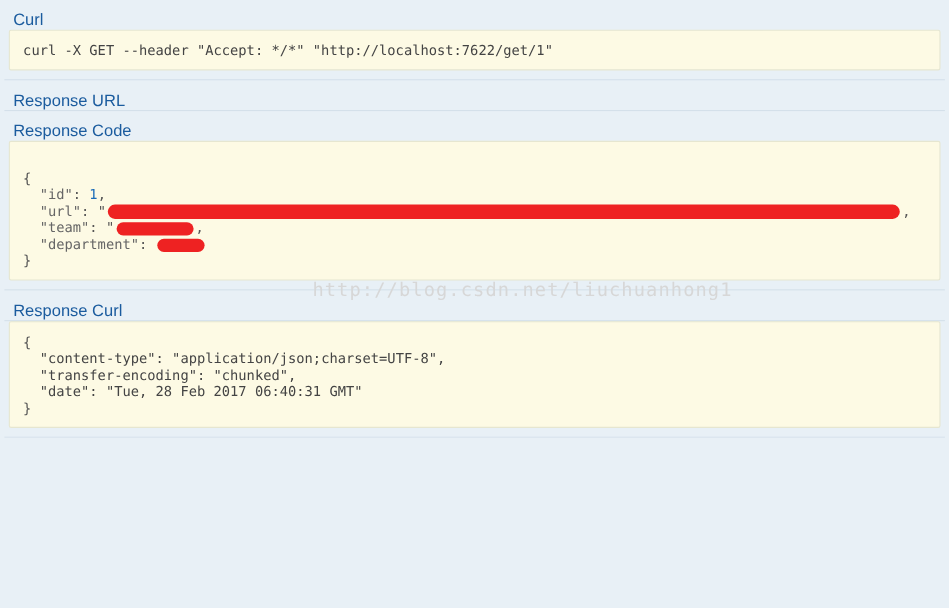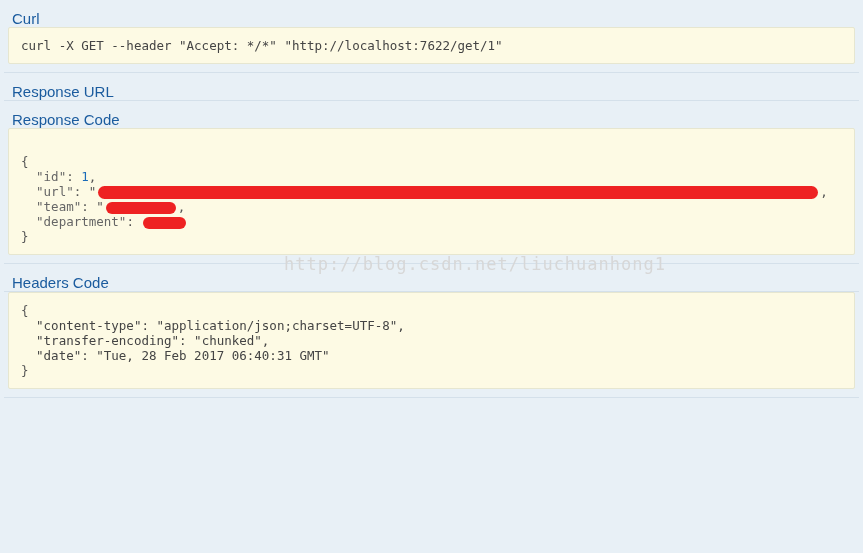--- a/index.html
+++ b/index.html
@@ -75,21 +75,21 @@
 <span class="json-punc">{</span>
   <span class="json-key">"id"</span><span class="json-punc">:</span> <span class="json-num">1</span><span class="json-punc">,</span>
   <span class="json-key">"url"</span><span class="json-punc">:</span> <span class="json-punc">"</span><span class="redaction red-long"></span><span class="json-punc">,</span>
   <span class="json-key">"team"</span><span class="json-punc">:</span> <span class="json-punc">"</span><span class="redaction red-med"></span><span class="json-punc">,</span>
   <span class="json-key">"department"</span><span class="json-punc">:</span> <span class="redaction red-sm"></span>
 <span class="json-punc">}</span></div>
   <div class="watermark" style="top:118px;left:280px;margin-top:35px;">http://blog.csdn.net/liuchuanhong1</div>
 </div>
 
 <div class="section">
-  <div class="section-title">Headers Code</div>
+  <div class="section-title">Response Curl</div>
 </div>
 
 <div class="section">
   <div class="code-block"><span class="json-punc">{</span>
   <span>"content-type": "application/json;charset=UTF-8",</span>
   <span>"transfer-encoding": "chunked",</span>
   <span>"date": "Tue, 28 Feb 2017 06:40:31 GMT"</span>
 <span class="json-punc">}</span></div>
 </div>
 

